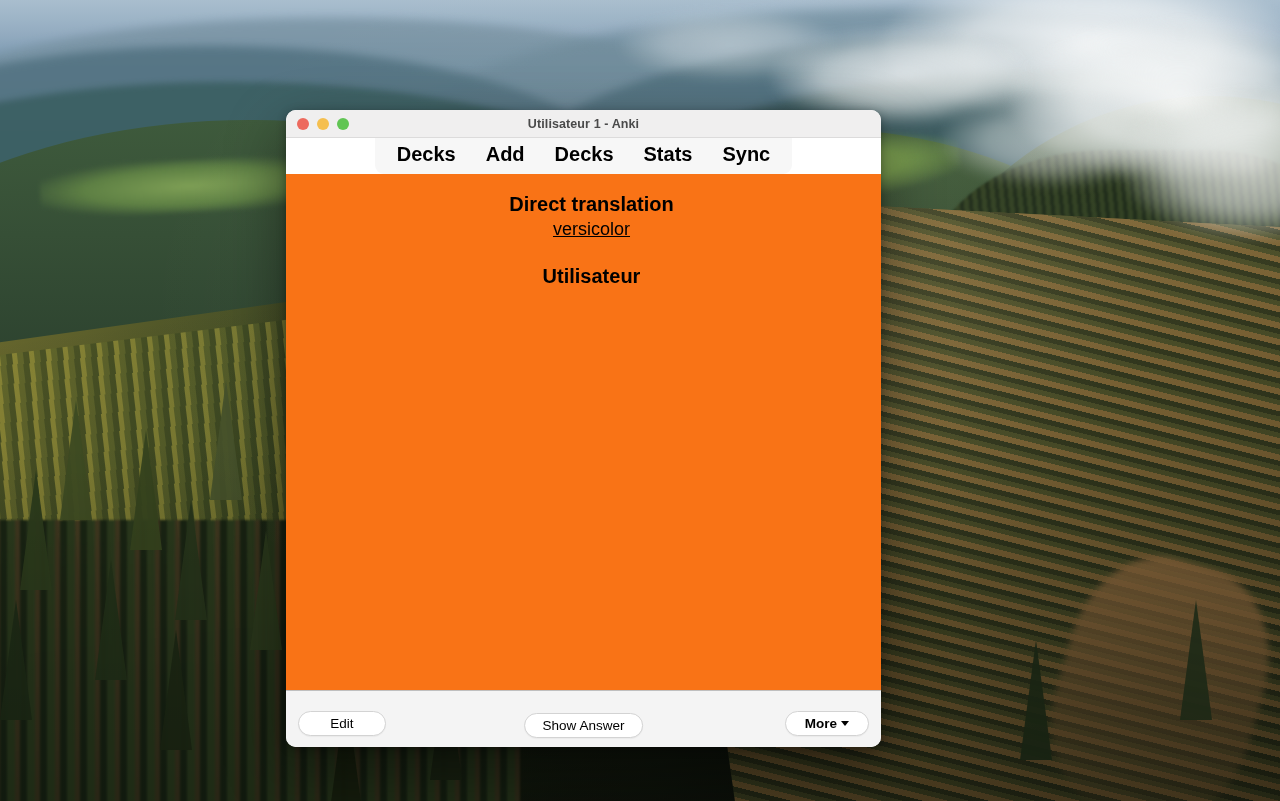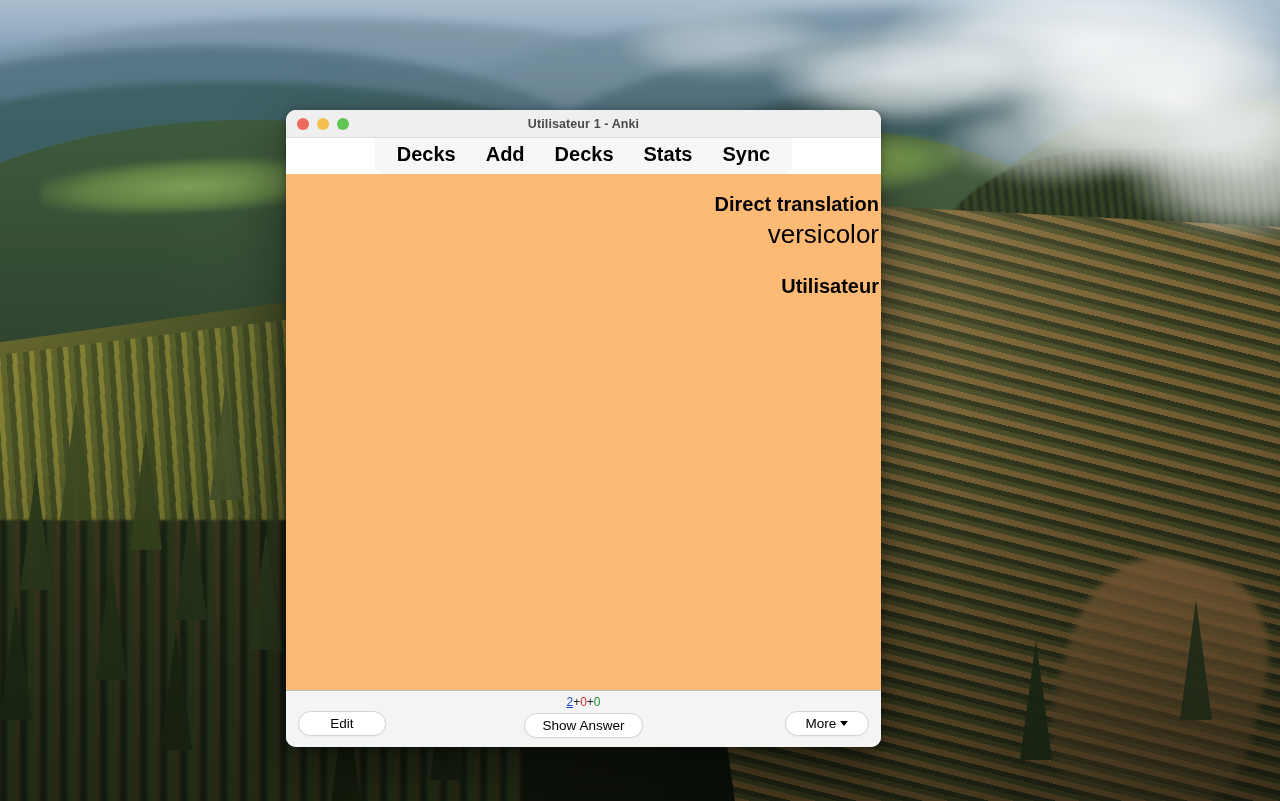--- a/index.html
+++ b/index.html
@@ -256,35 +256,36 @@
     font-size: 20px;
     font-weight: bold;
     color: #000000;
     cursor: pointer;
     white-space: nowrap;
   }
 
   
   #card-area {
     flex: 1 1 auto;
-    background: #fdba74;
+    background: #f97316;
     padding: 18px 2px 0 18px;
-    text-align: right;
+    text-align: center;
     overflow: hidden;
   }
   .field-label {
     font-size: 20px;
     font-weight: bold;
     color: #000;
     line-height: 1.28;
   }
   .field-value {
-    font-size: 26px;
+    font-size: 18px;
     color: #000;
     line-height: 1.3;
+    text-decoration: underline;
   }
   #definition-block { margin-top: 23px; }
   #definition-text {
     font-size: 19px;
     color: #000;
     line-height: 1.22;
     max-width: 640px;
     margin: 0 auto;
   }
 
@@ -340,20 +341,21 @@
     left: 50%;
     transform: translateX(-50%);
     top: 22px;
     min-width: 105px;
   }
   #more-button {
     margin-left: auto;
     margin-top: 8px;
     min-width: 84px;
     gap: 4px;
+    font-weight: bold;
   }
   .caret {
     display: inline-block;
     width: 0; height: 0;
     border-left: 4px solid transparent;
     border-right: 4px solid transparent;
     border-top: 5px solid #000;
   }
 </style>
 </head>
@@ -437,23 +439,20 @@
       <div>
         <div class="field-label">Direct translation</div>
         <div class="field-value">versicolor</div>
       </div>
       <div id="definition-block">
         <div class="field-label">Utilisateur</div>
       </div>
     </div>
 
     <div id="bottombar">
-      <div id="counts">
-        <span class="c-new">2</span><span class="plus">+</span><span class="c-learn">0</span><span class="plus">+</span><span class="c-review">0</span>
-      </div>
 
       <button class="btn" id="edit-button">Edit</button>
 
       <button class="btn" id="show-answer-button">Show Answer</button>
 
       <button class="btn" id="more-button">
         <span>More</span>
         <span class="caret"></span>
       </button>
     </div>

